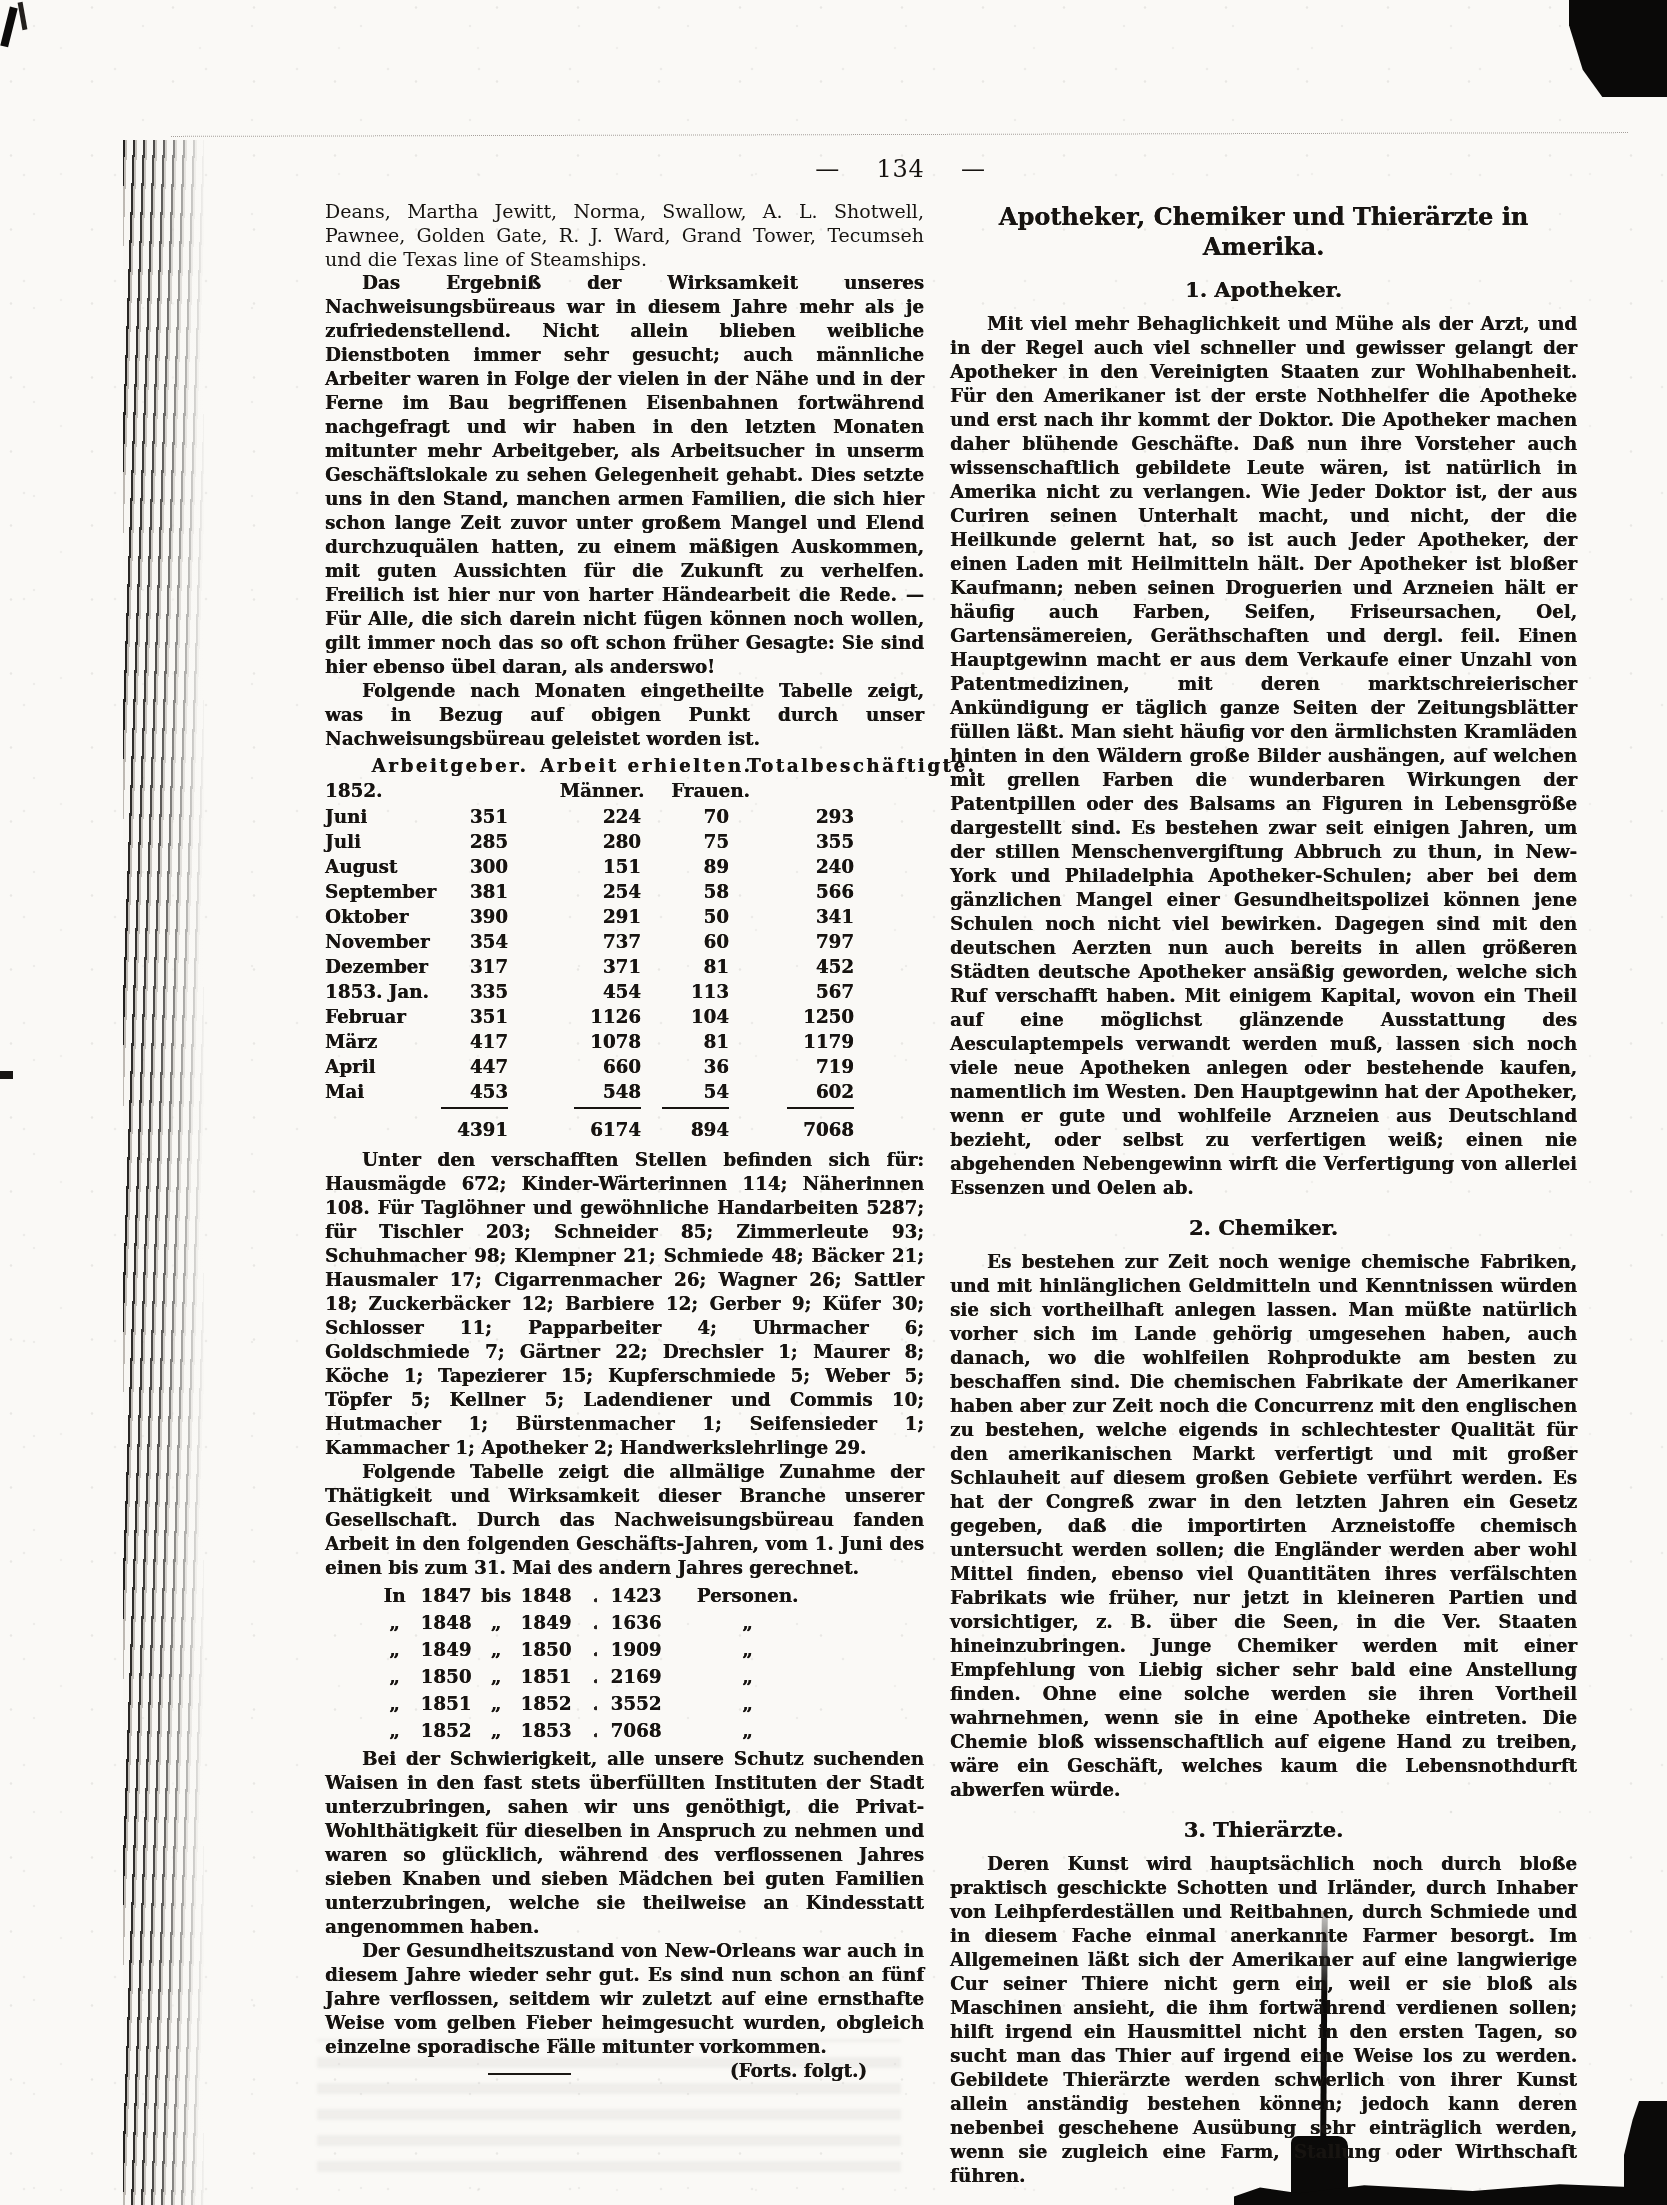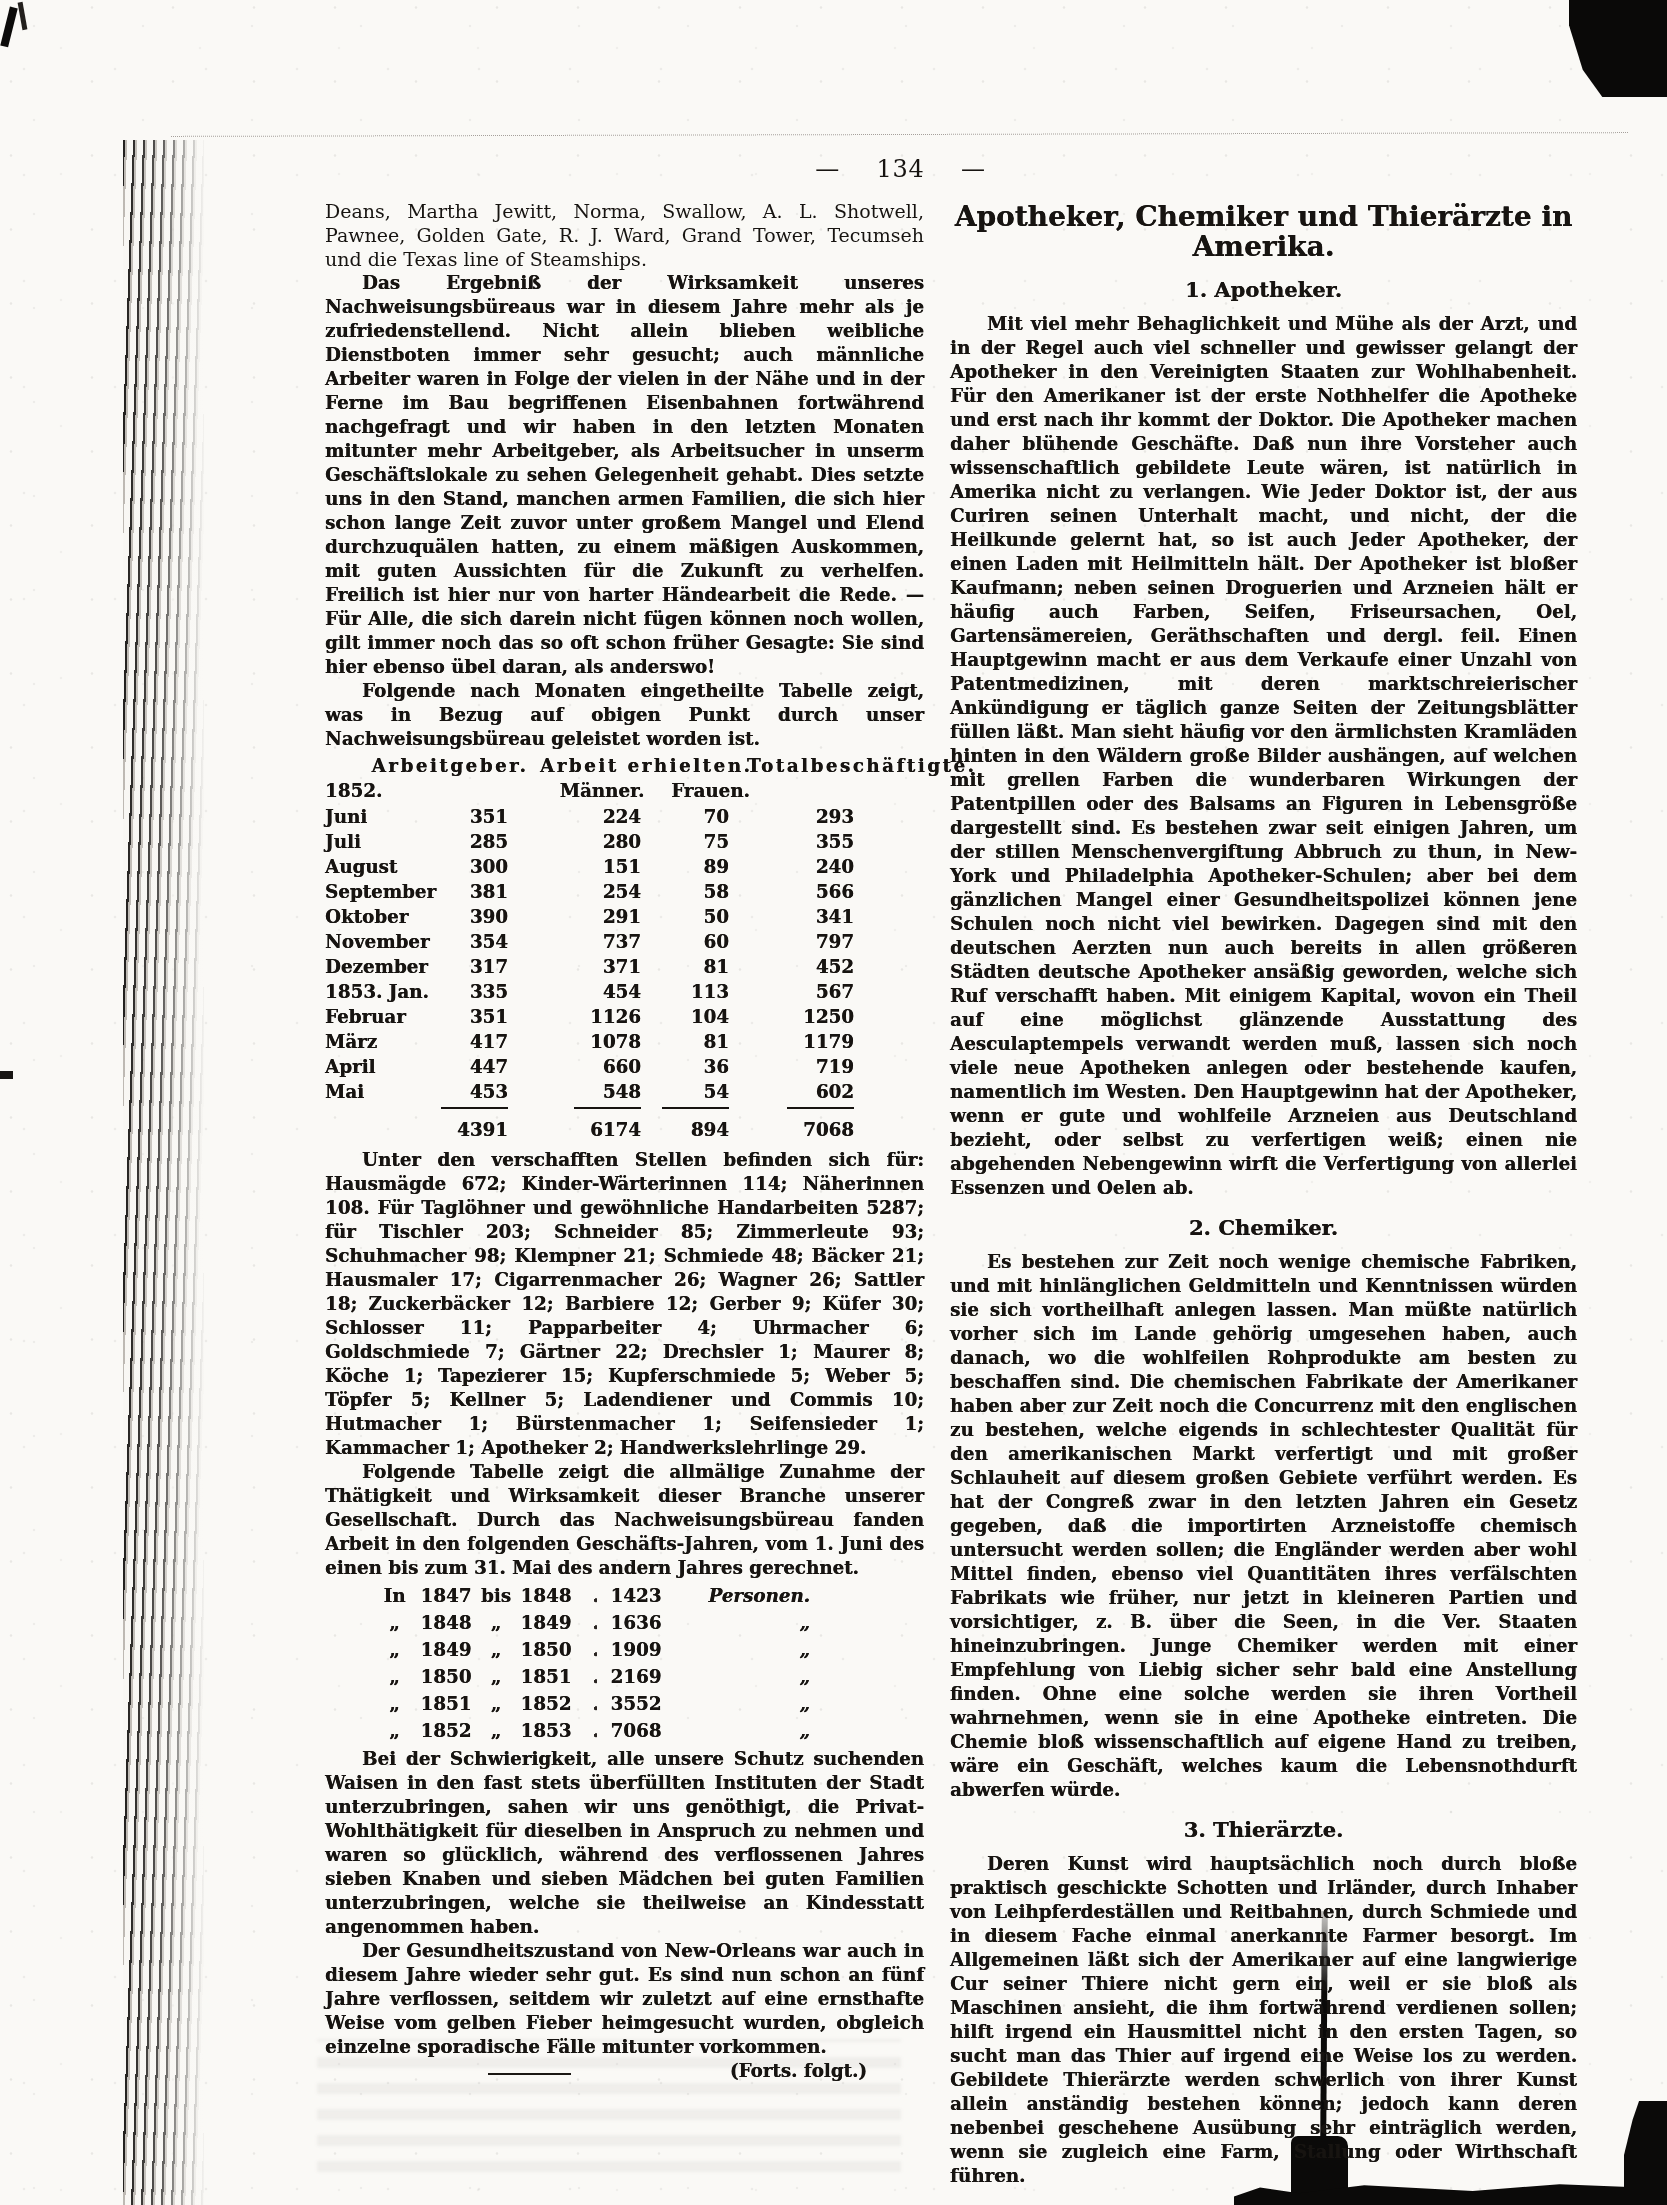--- a/index.html
+++ b/index.html
@@ -58,21 +58,21 @@
   .col{position:absolute;top:199px;font-size:18.3px;line-height:24px;text-align:justify;}
   .col-left{left:325px;width:599px;}
   .col-right{left:950px;width:627px;}
   .frak{font-weight:700;text-shadow:0.3px 0 0 currentColor;}
   .antiqua{font-weight:400;text-shadow:none;font-size:19px;}
   .para{margin:0;}
   .indent{text-indent:37px;}
   .forts{float:right;margin-right:57px;font-size:18.3px;}
 
   
-  .article-title{text-align:center;font-size:28px;font-weight:700;text-shadow:0.3px 0 0 currentColor;
+  .article-title{text-align:center;font-size:24px;font-weight:700;text-shadow:0.3px 0 0 currentColor;
     margin:3.3px 0 8.3px;line-height:30px;}
   .sec-head{text-align:center;font-size:21px;font-weight:700;text-shadow:0.3px 0 0 currentColor;
     margin:15px 0 10px;line-height:25px;}
 
   
   .mtable{margin:3.3px 0 6.7px;}
   .mt-headrow{position:relative;height:25px;font-weight:700;}
   .mt-headrow span{position:absolute;text-align:center;letter-spacing:2.5px;white-space:nowrap;}
   .h-emp{left:46px;width:158px;}
   .h-rec{left:215px;width:208px;}
@@ -92,21 +92,21 @@
   
   .years{margin:1.7px 0 3.3px 48px;width:437px;font-weight:700;}
   .yr-row{display:flex;line-height:27px;}
   .yr-p{width:43px;text-align:center;}
   .yr-y1,.yr-y2{width:60px;text-align:center;}
   .yr-m{width:40px;text-align:center;}
   .yr-dots{flex:1;align-self:center;height:8.3px;margin:10px 5px 0;
     background-image:radial-gradient(circle,#2a2522 1.8px,transparent 2.3px);
     background-size:30px 6.7px;background-repeat:repeat-x;background-position:0 0;}
   .yr-v{width:68px;text-align:center;}
-  .yr-s{width:125px;text-align:right;padding-left:15px;font-style:italic;}
+  .yr-s{width:125px;text-align:center;padding-left:15px;}
 
   .end-rule{height:0;border-top:2.5px solid #1b1814;margin-top:13.3px;}
   .end-rule.left{width:83px;margin-left:163px;}
 </style>
 </head>
 <body>
 
 <div class="noise"></div>
 <div class="spine"></div>
 <div class="page-top-edge"></div>

